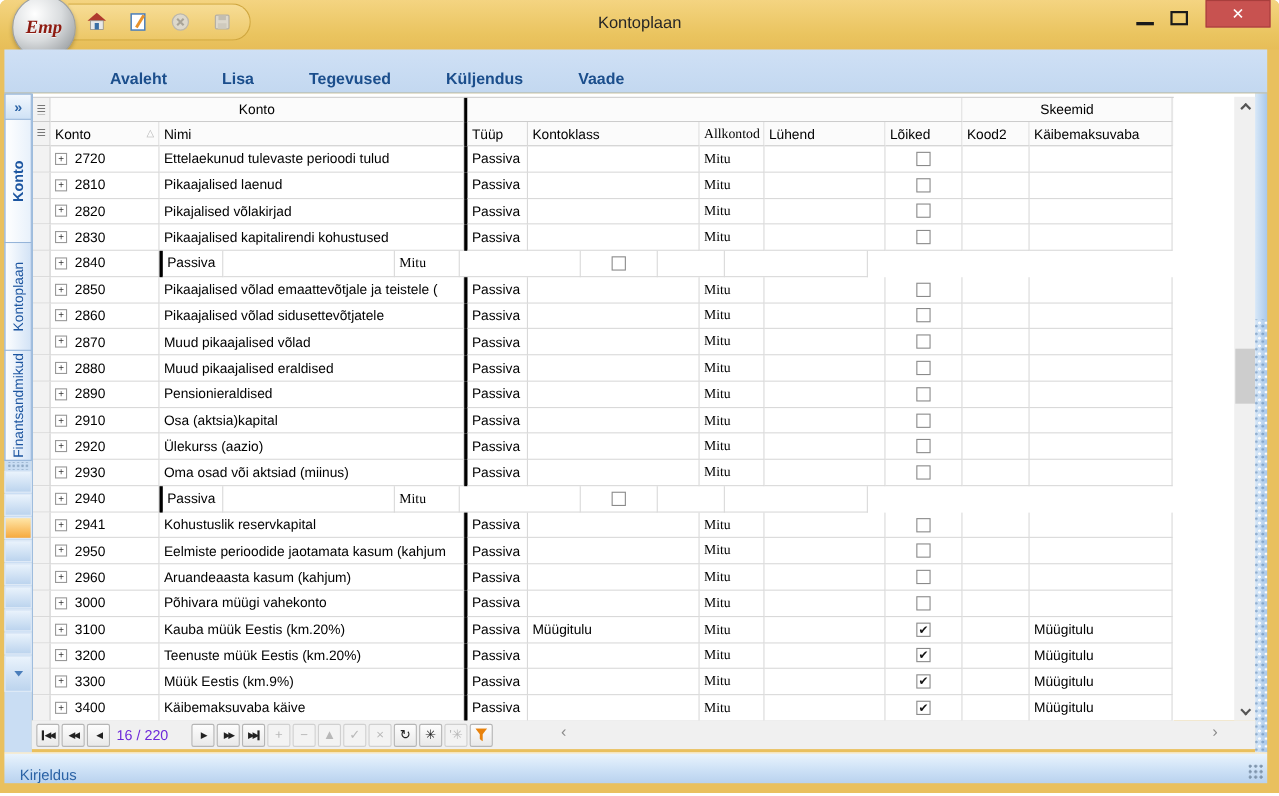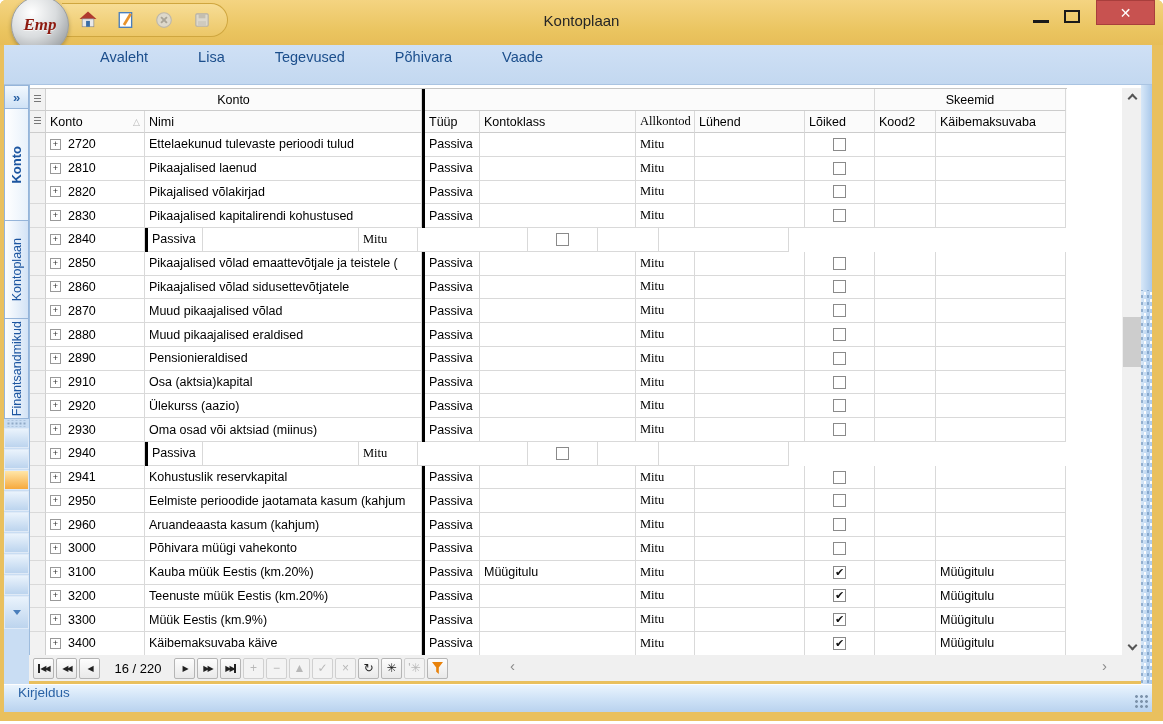--- a/index.html
+++ b/index.html
@@ -28,21 +28,21 @@
   .winbtn{position:absolute;top:0;display:flex;align-items:center;justify-content:center;cursor:pointer;}
   .btn-min{left:1030px;top:18px;width:22px;height:6px;}
   .btn-min i{display:block;width:16px;height:3px;background:#1a1a1a;}
   .btn-max{left:1062px;top:8px;width:20px;height:16px;}
   .btn-max i{display:block;width:16px;height:13px;border:2px solid #1a1a1a;}
   .btn-close{left:1096px;top:0;width:59px;height:25px;background:#c85250;border:1px solid #a83e3c;
     color:#fff;font-size:14px;font-weight:bold;}
   
   .menubar{position:absolute;left:4px;top:45px;width:1148px;height:40px;
     background:linear-gradient(#cfe0f5,#c3d8f0);border-bottom:1px solid #aac4e2;
-    display:flex;align-items:flex-start;padding-left:86px;gap:30px;}
+    display:flex;align-items:flex-end;padding-left:86px;gap:30px;font-weight:bold;}
   .mtab{font-size:14.5px;color:#1b4e8c;padding:4px 10px;cursor:pointer;}
   
   .sidebar{position:absolute;left:4px;top:85px;width:25px;height:599px;background:#c9ddf3;}
   .expand-btn{height:24px;background:linear-gradient(#f2f8fe,#cfe2f6);border:1px solid #95b4d9;
     color:#2a62a5;font-weight:bold;font-size:13px;display:flex;align-items:center;justify-content:center;cursor:pointer;}
   .vtab{background:linear-gradient(to right,#fdfeff,#d3e3f6);border:1px solid #95b4d9;border-top:none;
     display:flex;align-items:center;justify-content:center;cursor:pointer;}
   .vtab span{writing-mode:vertical-rl;transform:rotate(180deg);font-size:12.5px;color:#1c55a0;white-space:nowrap;}
   .vtab.active{background:linear-gradient(to right,#ffffff,#e8f1fb);}
   .vtab.active span{font-weight:bold;font-size:13px;}
@@ -89,29 +89,29 @@
     background-size:6px 7px,6px 7px;background-position:1px 0,4px 3px;}
   
   .navrow{position:absolute;left:29px;top:655px;width:1112px;height:26px;background:#f0f0f0;
     display:flex;align-items:center;padding-left:4px;}
   .nbtn{width:21px;height:21px;margin-right:2px;border:1px solid #b5b5b5;border-radius:2px;
     background:linear-gradient(#fdfdfd,#e9e9e9);display:flex;align-items:center;justify-content:center;
     font-size:12px;color:#222;cursor:pointer;}
   .nbtn .tris{font-size:8px;letter-spacing:-2px;display:flex;align-items:center;}
   .nbtn .bar{width:2px;height:9px;background:currentColor;display:inline-block;}
   .nbtn.disabled{color:#b8b8b8;border-color:#d0d0d0;background:#f3f3f3;cursor:default;}
-  .ncounter{min-width:64px;text-align:center;font-size:13px;color:#000000;margin:0 4px;}
+  .ncounter{min-width:64px;text-align:left;font-size:13px;color:#6d28d9;margin:0 4px;}
   .funnel{width:11px;height:12px;background:#e8820c;
     clip-path:polygon(0 0,100% 0,62% 45%,62% 100%,38% 82%,38% 45%);}
   .hchev{position:absolute;top:657px;font-size:15px;color:#8a8a8a;cursor:pointer;}
   .hchev.left{left:510px;} .hchev.right{left:1102px;}
   
   .statusbar{position:absolute;left:4px;top:684px;width:1148px;height:28px;
     background:linear-gradient(#eaf4fd,#cde1f6 55%,#b9d2ee);border-top:1px solid #fdfdfd;
-    display:flex;align-items:flex-start;padding-left:14px;font-size:13.5px;color:#2a62a5;}
+    display:flex;align-items:flex-end;padding-left:14px;font-size:13.5px;color:#2a62a5;}
   .grip{position:absolute;right:3px;bottom:3px;width:14px;height:14px;
     background-image:radial-gradient(circle,#7d93ab 1.2px,transparent 1.6px);
     background-size:5px 5px;background-position:bottom right;cursor:nwse-resize;}
   svg{display:block;}
 </style>
 </head>
 <body>
 
 <div class="window">
 
@@ -156,21 +156,21 @@
       </div>
     <div class="winbtn btn-close">
         <span>✕</span>
       </div>
   </div>
 
   <div class="menubar">
       <div class="mtab">Avaleht</div>
       <div class="mtab">Lisa</div>
       <div class="mtab">Tegevused</div>
-      <div class="mtab">Põhivara</div>
+      <div class="mtab">Küljendus</div>
       <div class="mtab">Vaade</div>
     </div>
 
   <div class="sidebar">
     <div class="expand-btn">
         <span>»</span>
       </div>
     <div id="sidebar-tabs">
         <div class="vtab vtab1 active">
           <span>Konto</span>

